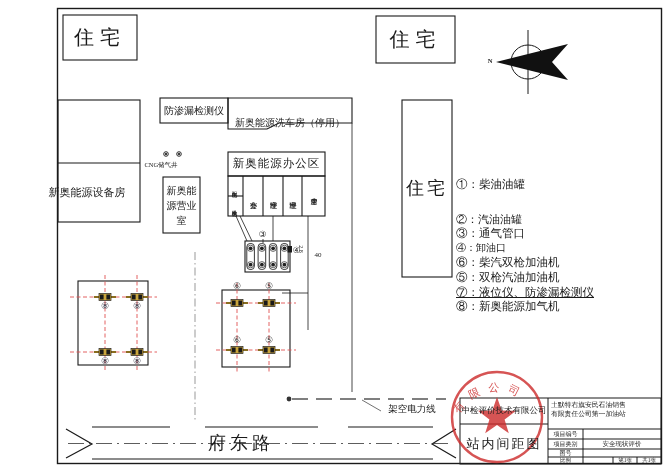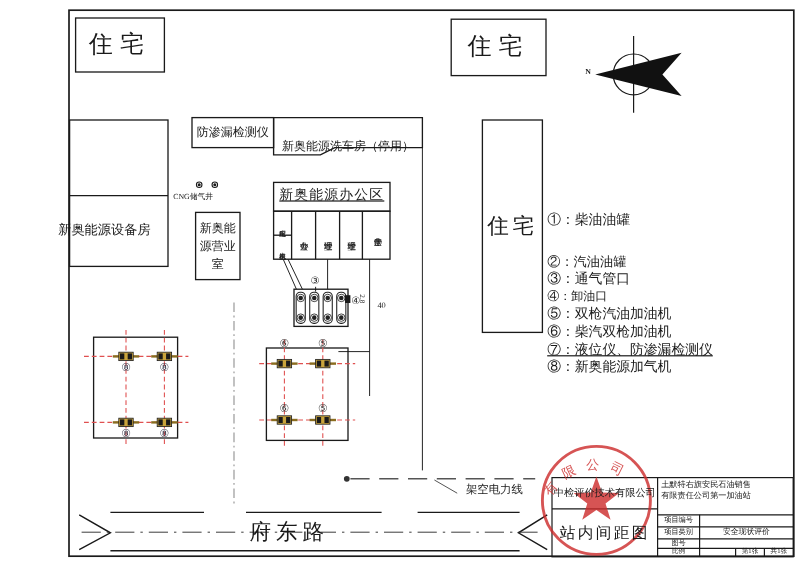--- a/index.html
+++ b/index.html
@@ -167,21 +167,21 @@
 
   <div class="lbl big" style="left:63px;top:15px;width:74px;height:45px;">住宅</div>
   <div class="lbl big" style="left:376px;top:16px;width:79px;height:47px;">住宅</div>
   <div class="lbl" style="left:402px;top:100px;width:50px;height:177px;font-size:18px;letter-spacing:3px;">住宅</div>
 
   <div class="lbl" style="left:46px;top:163px;width:82px;height:59px;font-size:11px;">新奥能源设备房</div>
   <div class="lbl" style="left:160px;top:98px;width:68px;height:25px;font-size:10px;">防渗漏检测仪</div>
   <div class="lbl" style="left:228px;top:98px;width:124px;height:25px;font-size:10px;margin-top:12px;">新奥能源洗车房（停用）</div>
   <div class="lbl" style="left:139px;top:160px;width:44px;height:10px;font-size:6.5px;">CNG储气井</div>
   <div class="lbl wrap" style="left:165px;top:180px;width:33px;height:50px;font-size:10px;line-height:1.5;">新奥能源营业室</div>
-  <div class="lbl" style="left:228px;top:152px;width:97px;height:24px;font-size:11.5px;letter-spacing:1px;text-decoration:underline;">新奥能源办公区</div>
+  <div class="lbl" style="left:228px;top:152px;width:97px;height:24px;font-size:11.5px;letter-spacing:1px;">新奥能源办公区</div>
 
   <div class="vtext abs" style="left:229px;top:178px;width:13px;height:17px;font-size:5.5px;">配电房</div>
   <div class="vtext abs" style="left:229px;top:197px;width:13px;height:18px;font-size:5.5px;">发电机房</div>
   <div class="vtext abs" style="left:244px;top:178px;width:18px;height:36px;font-size:7px;">办公室</div>
   <div class="vtext abs" style="left:264px;top:178px;width:18px;height:36px;font-size:7px;">经理室</div>
   <div class="vtext abs" style="left:284px;top:178px;width:17px;height:36px;font-size:7px;">经理室</div>
   <div class="vtext abs" style="left:303px;top:177px;width:21px;height:38px;font-size:6.5px;">营业厅⑦</div>
 
   <div class="lbl" style="left:256px;top:229px;width:13px;height:11px;font-size:8.5px;">③</div>
   <div class="lbl" style="left:291px;top:245px;width:11px;height:11px;font-size:8.5px;">④</div>
@@ -198,22 +198,22 @@
   <div class="lbl" style="left:99px;top:356px;width:12px;height:10px;font-size:9px;color:#334;">⑧</div>
   <div class="lbl" style="left:131px;top:356px;width:12px;height:10px;font-size:9px;color:#334;">⑧</div>
 
   <div class="lbl" style="left:485px;top:56px;width:10px;height:10px;font-size:6.5px;font-weight:bold;">N</div>
 
   <div class="abs" style="left:456px;top:177px;width:208px;">
     <div style="font-size:11.5px;line-height:14.6px;">①：柴油油罐</div>
     <div style="font-size:11px;line-height:14.6px;margin-top:20px;">②：汽油油罐</div>
     <div style="font-size:11.5px;line-height:14.6px;">③：通气管口</div>
     <div style="font-size:10px;line-height:14.6px;">④：卸油口</div>
+    <div style="font-size:11.5px;line-height:14.6px;">⑥：柴汽双枪加油机</div>
     <div style="font-size:11.5px;line-height:14.6px;">⑤：双枪汽油加油机</div>
-    <div style="font-size:11.5px;line-height:14.6px;">⑥：柴汽双枪加油机</div>
     <div style="font-size:11.5px;line-height:14.6px;text-decoration:underline;">⑦：液位仪、防渗漏检测仪</div>
     <div style="font-size:11.5px;line-height:14.6px;">⑧：新奥能源加气机</div>
   </div>
 
   <div class="lbl" style="left:383px;top:403px;width:58px;height:13px;font-size:9.5px;">架空电力线</div>
   <div class="lbl" style="left:200px;top:431px;width:82px;height:24px;font-size:18px;letter-spacing:4px;">府东路</div>
 
   <div class="lbl" style="left:460px;top:398px;width:88px;height:26px;font-size:8.5px;">中检评价技术有限公司</div>
   <div class="lbl" style="left:460px;top:424px;width:88px;height:40px;font-size:13px;letter-spacing:2px;">站内间距图</div>
   <div class="abs wrap" style="left:551px;top:400px;width:76px;height:28px;font-size:6.8px;line-height:1.35;">土默特右旗安民石油销售有限责任公司第一加油站</div>

